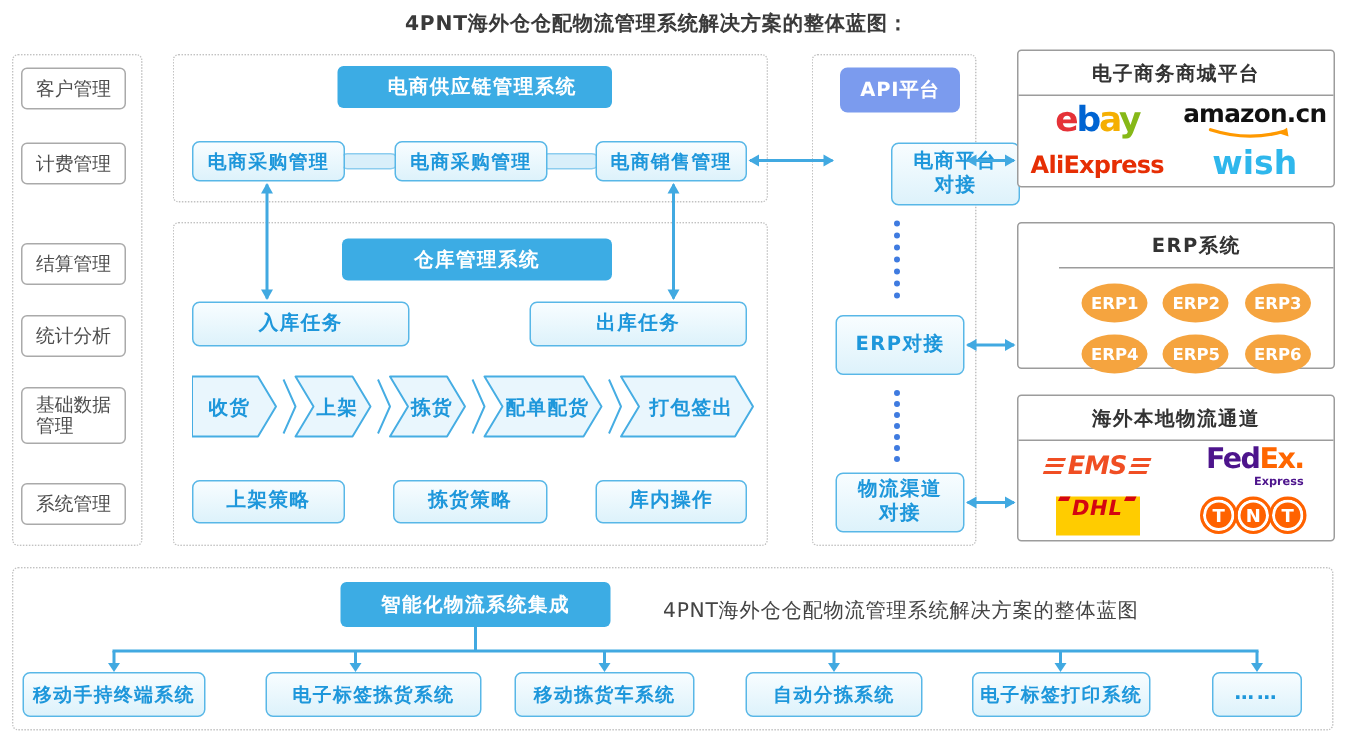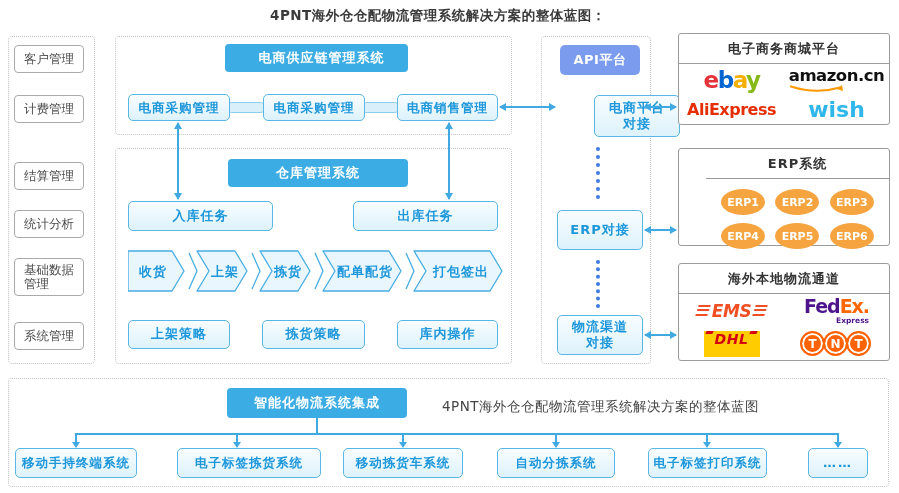--- a/index.html
+++ b/index.html
@@ -52,21 +52,21 @@
   .erp-body { display: grid; grid-template-columns: 1fr 1fr 1fr; align-items: center; justify-items: center; padding: 6px 10px; }
   .erp-pill { width: 44px; height: 26px; border-radius: 50%; background: #F5A43F; color: #fff; font-size: 11px; font-weight: 700;
     display: flex; align-items: center; justify-content: center; margin: 4px 0; }
 
   
   .logo-ebay { font-size: 23px; font-weight: 800; letter-spacing: -1.5px; }
   .logo-ebay span:nth-child(1) { color: #E53238; }
   .logo-ebay span:nth-child(2) { color: #0064D2; }
   .logo-ebay span:nth-child(3) { color: #F5AF02; }
   .logo-ebay span:nth-child(4) { color: #86B817; }
-  .logo-amazon { display: flex; flex-direction: column; align-items: flex-start; }
+  .logo-amazon { display: flex; flex-direction: column; align-items: center; }
   .logo-amazon .am-text { font-size: 16.5px; font-weight: 800; color: #111; letter-spacing: -0.5px; }
   .logo-ali { font-size: 16px; font-weight: 800; color: #E62E04; letter-spacing: -0.5px; }
   .logo-wish { font-size: 22px; font-weight: 800; color: #2FB7EC; letter-spacing: 0px; }
 
   .logo-ems { display: flex; align-items: center; gap: 3px; }
   .logo-ems .ems-text { font-style: italic; font-weight: 900; font-size: 17px; color: #F04E23; letter-spacing: -0.5px; }
   .ems-lines { width: 12px; height: 11px; transform: skewX(-18deg);
     background: repeating-linear-gradient(to bottom, #F04E23 0 2px, transparent 2px 4.5px); }
   .logo-fedex { display: flex; flex-direction: column; align-items: flex-end; line-height: 1; }
   .fedex-row { font-weight: 800; font-size: 19px; letter-spacing: -1px; }

